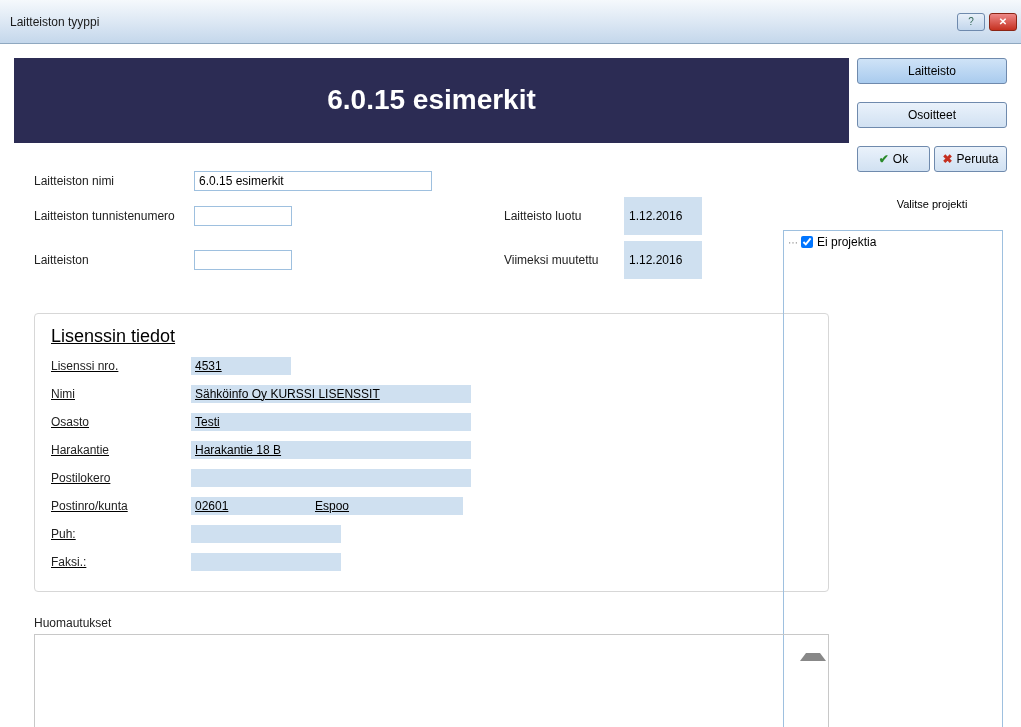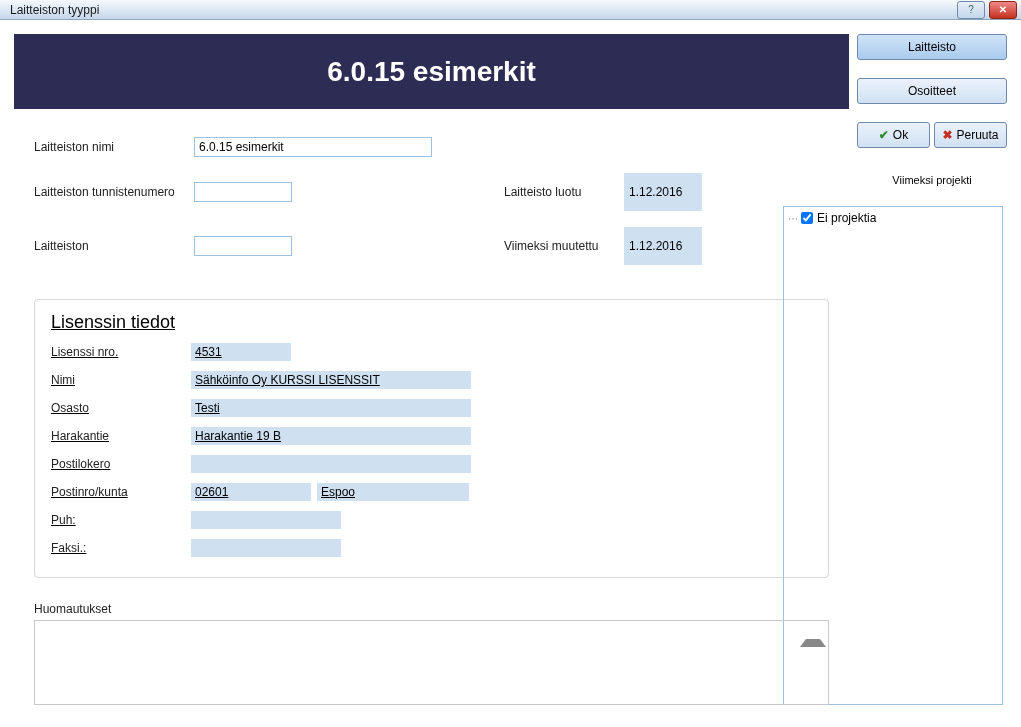--- a/index.html
+++ b/index.html
@@ -5,21 +5,21 @@
 * { box-sizing: border-box; margin: 0; padding: 0; }
 body {
   font-family: "Segoe UI", Tahoma, sans-serif;
   font-size: 12px;
   background: #fff;
   width: 1021px;
   height: 727px;
   overflow: hidden;
 }
 .titlebar {
-  height: 20px;
+  height: 44px;
   background: linear-gradient(to bottom, #f5f9fc 0%, #dde8f4 50%, #c4d7eb 100%);
   border-bottom: 1px solid #8fa8c0;
   display: flex;
   align-items: center;
   padding: 0 4px;
 }
 .titlebar-text {
   flex: 1;
   padding-left: 6px;
   color: #1a1a1a;
@@ -53,21 +53,21 @@
   align-items: center;
   justify-content: center;
   font-size: 28px;
   font-weight: bold;
   margin-bottom: 28px;
 }
 
 .form-grid {
   display: grid;
   grid-template-columns: 160px 240px 70px 120px 90px;
-  row-gap: 16px;
+  row-gap: 6px;
   align-items: center;
   margin-left: 20px;
 }
 .label { color: #222; }
 .text-input {
   border: 1px solid #9ec0df;
   background: #fff;
   height: 20px;
   padding: 2px 4px;
   font-family: inherit;
@@ -104,21 +104,21 @@
 .ro-wide {
   background: #cfe0f0;
   height: 18px;
   padding: 2px 4px;
   display:inline-flex; align-items:center;
   width: 280px;
 }
 .ro-small { width: 100px; }
 .ro-mid { width: 120px; }
 .ro-ph { width: 150px; }
-.ro-row { display:flex; gap:6px; }
+.ro-row { display:flex; }
 
 .notes-label { margin: 24px 0 4px 20px; }
 .notes-area {
   margin: 0 20px;
   border: 1px solid #c8c8c8;
   height: 110px;
   position: relative;
 }
 .notes-area::after{
   content:""; position:absolute; right:2px; top:4px; width:14px; height:14px;
@@ -201,21 +201,21 @@
         <div class="label">Lisenssi nro.</div>
         <div class="ro-wide ro-small">4531</div>
 
         <div class="label">Nimi</div>
         <div class="ro-wide">Sähköinfo Oy KURSSI LISENSSIT</div>
 
         <div class="label">Osasto</div>
         <div class="ro-wide">Testi</div>
 
         <div class="label">Harakantie</div>
-        <div class="ro-wide">Harakantie 19 B</div>
+        <div class="ro-wide">Harakantie 18 B</div>
 
         <div class="label">Postilokero</div>
         <div class="ro-wide"></div>
 
         <div class="label">Postinro/kunta</div>
         <div class="ro-row">
           <div class="ro-wide ro-mid">02601</div>
           <div class="ro-wide" style="width:152px">Espoo</div>
         </div>
 
@@ -238,21 +238,21 @@
     <div class="btn-row">
       <button class="side-btn">
         <span class="ok-icon">✔</span>
         <span>Ok</span>
       </button>
       <button class="side-btn">
         <span class="cancel-icon">✖</span>
         <span>Peruuta</span>
       </button>
     </div>
-    <div class="project-label">Viimeksi projekti</div>
+    <div class="project-label">Valitse projekti</div>
     <div class="project-tree">
       <div class="tree-item">
         <span class="tree-dots">⋯</span>
         <input type="checkbox" class="chk" checked="" style="">
         <span>Ei projektia</span>
       </div>
     </div>
   </div>
 </div>
 

